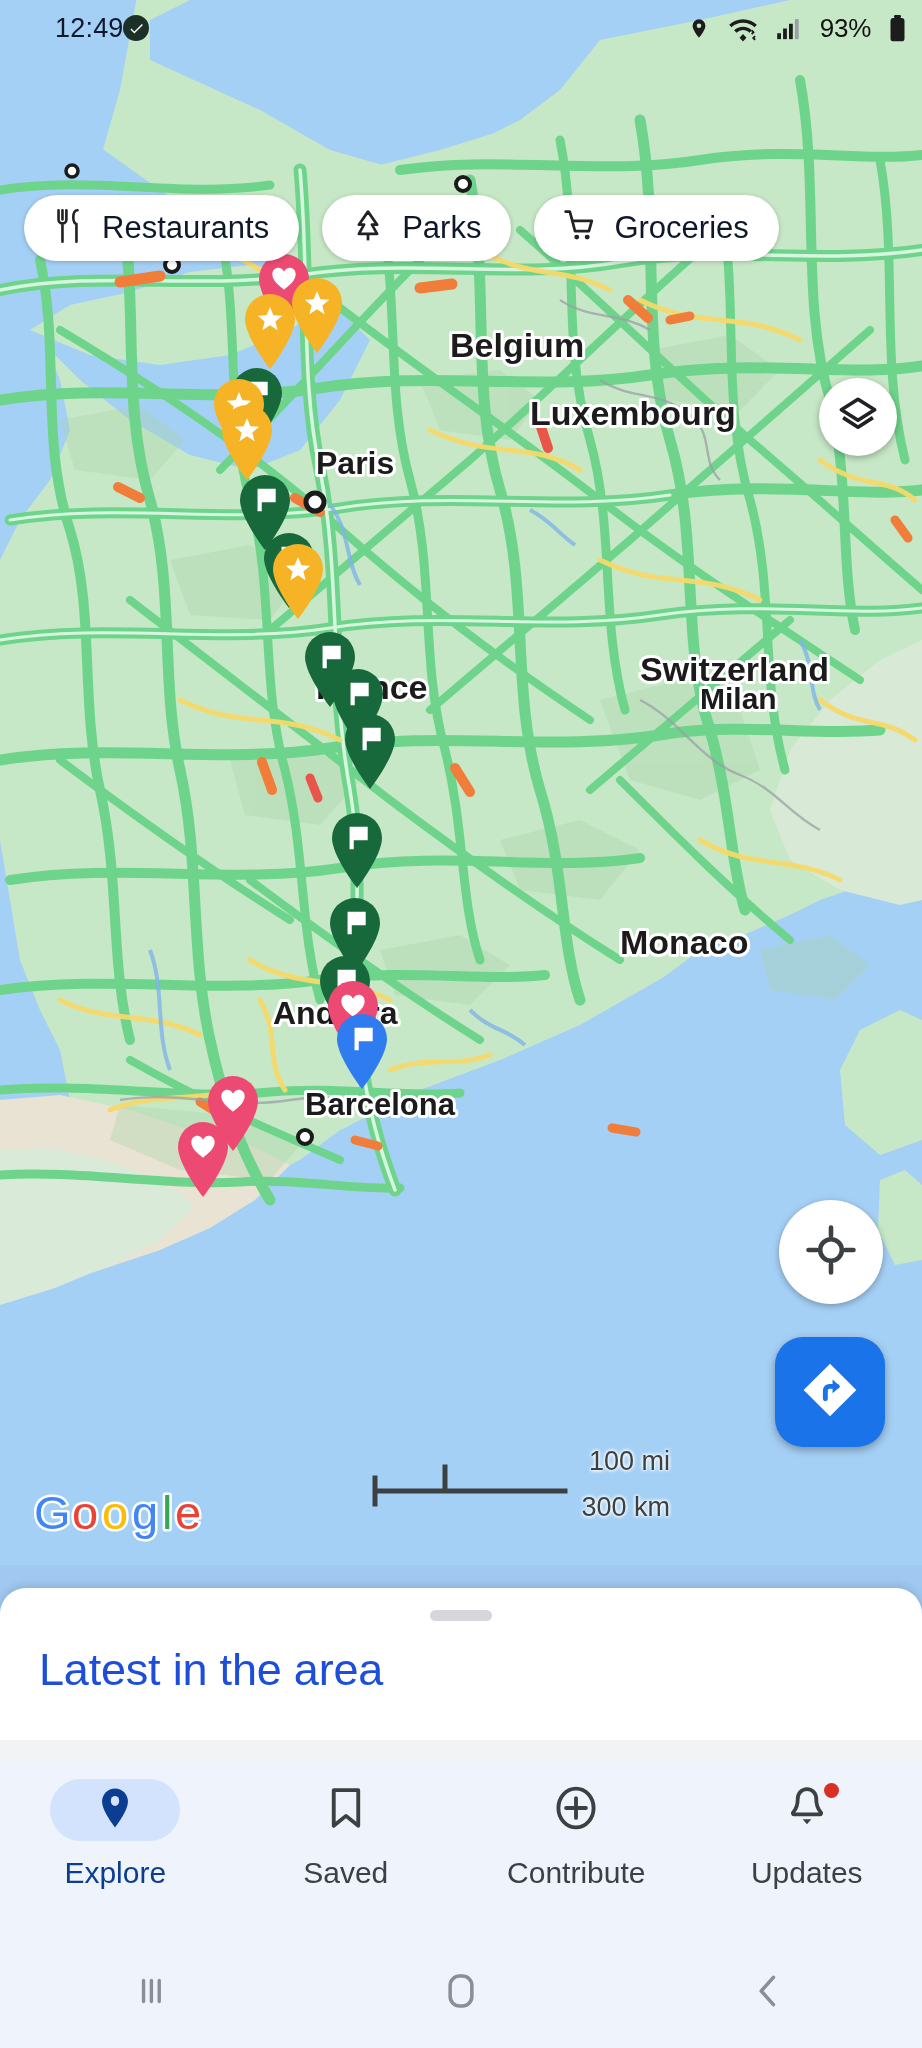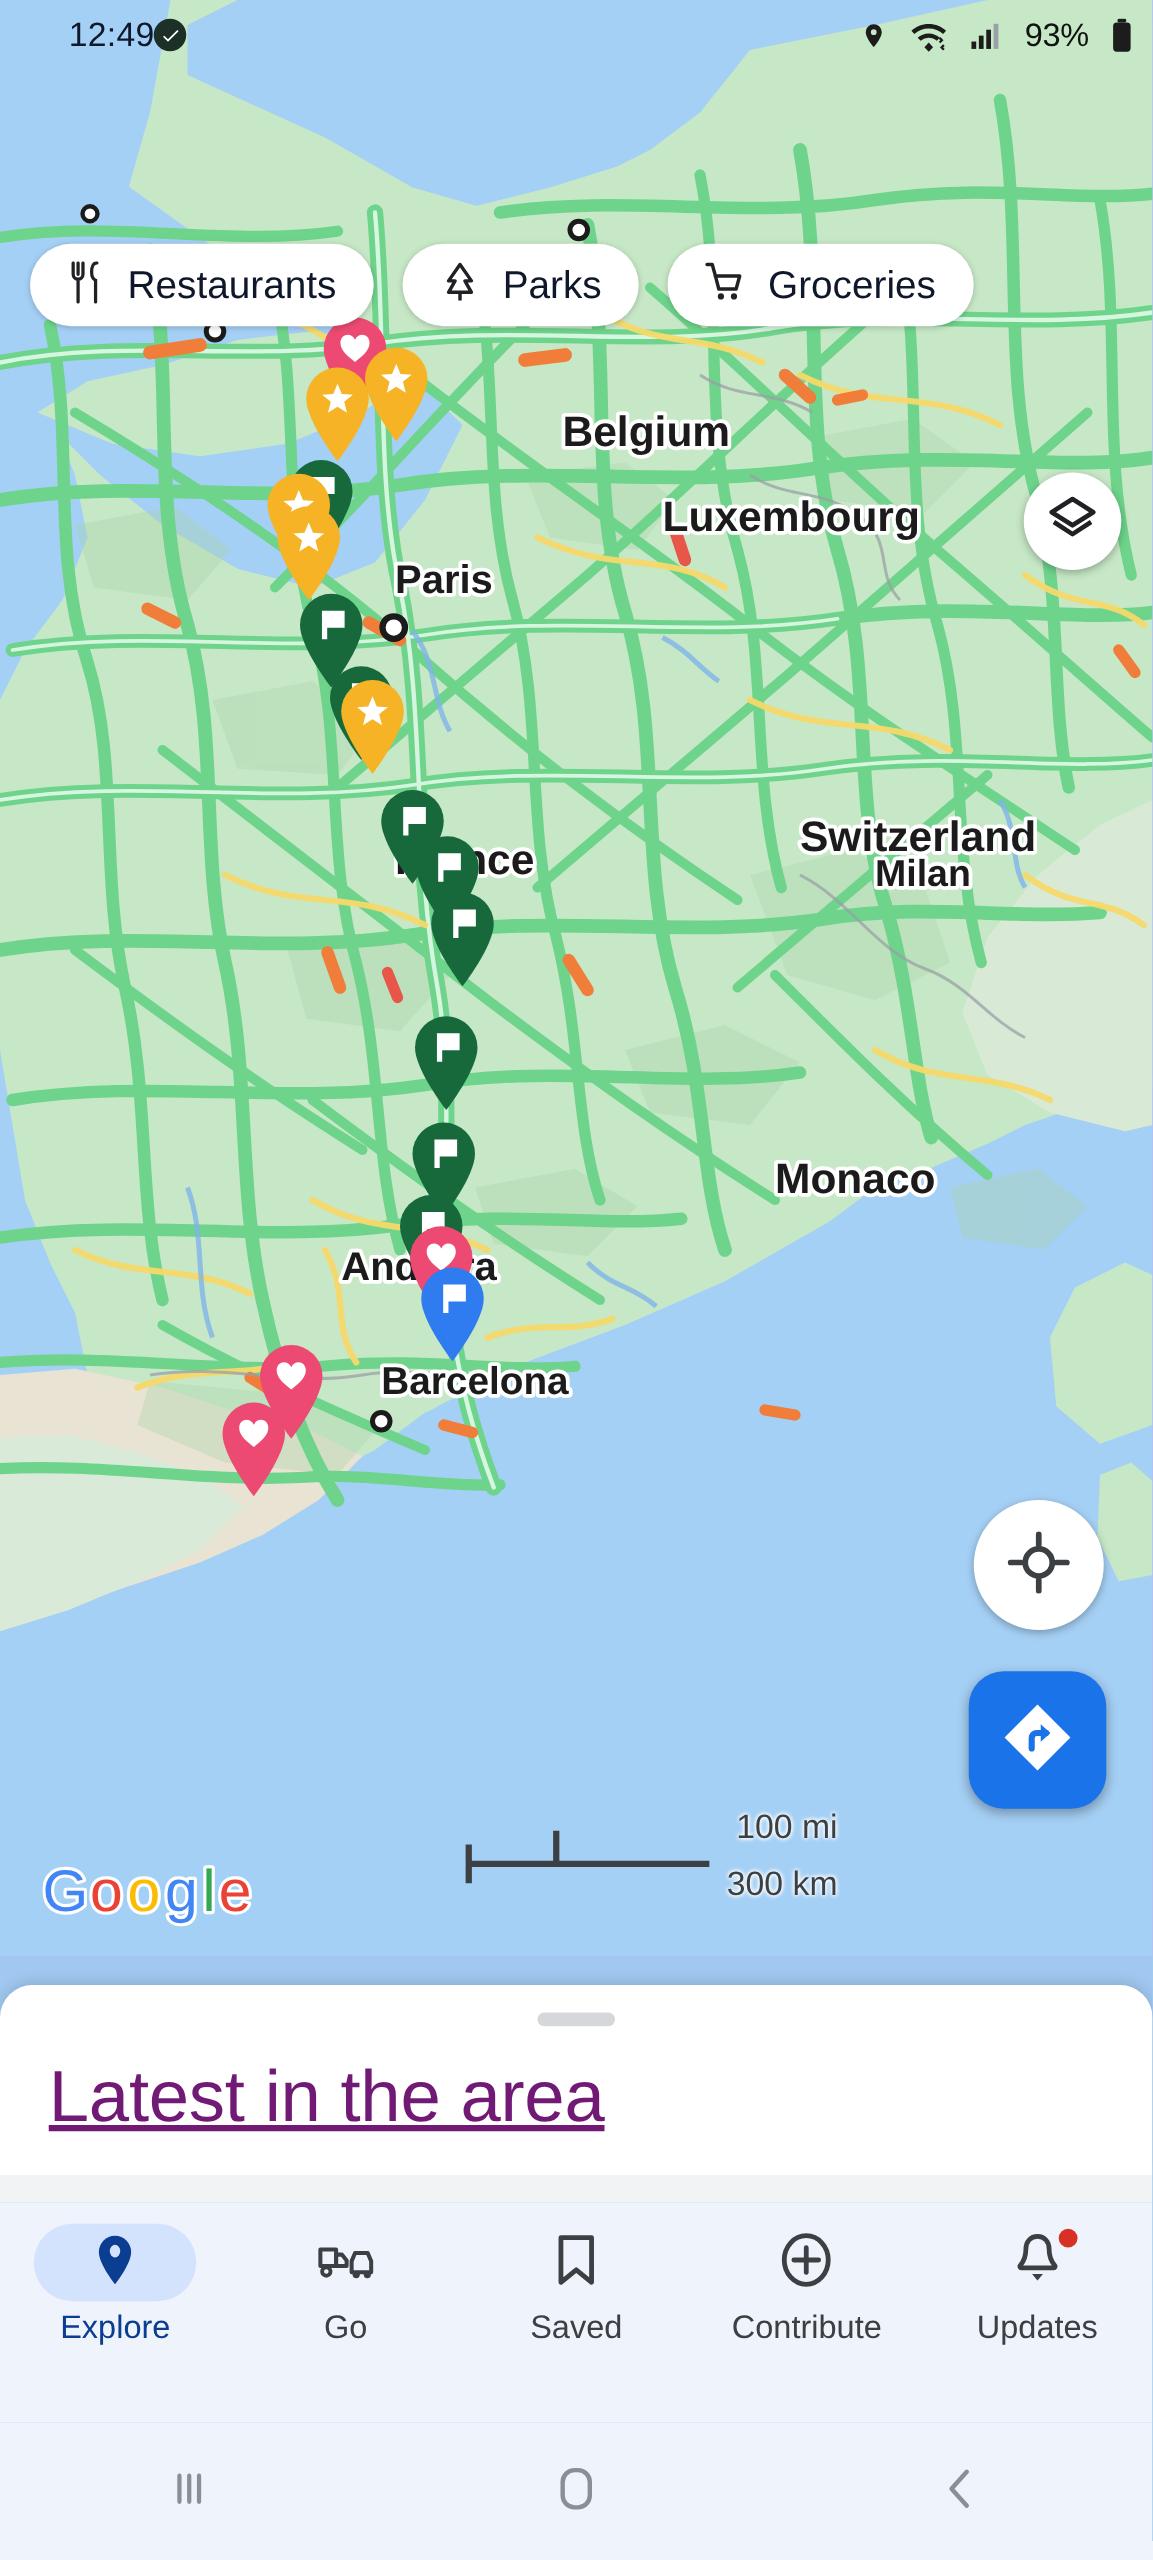--- a/index.html
+++ b/index.html
@@ -114,21 +114,21 @@
     position: absolute; left: 0; top: 1588px; width: 922px; height: 152px;
     background: #fff; border-radius: 26px 26px 0 0; z-index: 55;
     box-shadow: 0 -2px 10px rgba(0,0,0,0.13);
   }
   #sheet .grabber {
     position: absolute; left: 50%; top: 22px; transform: translateX(-50%);
     width: 62px; height: 11px; border-radius: 6px; background: #d5d7da;
   }
   #sheet .title {
     position: absolute; left: 39px; top: 56px;
-    font-size: 58px; color: #701a75; letter-spacing: -0.2px; text-decoration: underline;
+    font-size: 45px; color: #1d4ed8; letter-spacing: -0.2px;
   }
   #sheetgap {
     position: absolute; left: 0; top: 1740px; width: 922px; height: 22px;
     background: #f1f3f4; z-index: 55;
   }
 
   
   #bottomnav {
     position: absolute; left: 0; top: 1762px; width: 922px; height: 176px;
     background: #eff3fb; z-index: 58;
@@ -138,21 +138,21 @@
     flex: 1 1 0; display: flex; flex-direction: column;
     align-items: center; padding-top: 17px; position: relative;
   }
   .navitem .pillwrap {
     width: 130px; height: 62px; border-radius: 31px;
     display: flex; align-items: center; justify-content: center;
     position: relative;
   }
   .navitem.active .pillwrap { background: #d3e3fd; }
   .navitem .navlabel {
-    margin-top: 5px; font-size: 26px; color: #3c4043;
+    margin-top: 15px; font-size: 30px; color: #3c4043;
   }
   .navitem.active .navlabel { color: #0b3d91; }
   .navitem .dot {
     position: absolute; width: 15px; height: 15px; border-radius: 50%;
     background: #d93025; right: 33px; top: 4px;
   }
 
   
   #sysnav {
     position: absolute; left: 0; top: 1938px; width: 922px; height: 110px;
@@ -584,35 +584,20 @@
         <span>
           <svg width="38" height="42" viewBox="0 0 22 26">
             <path d="M11 1C6.6 1 3 4.6 3 9c0 6 8 16 8 16s8-10 8-16c0-4.4-3.6-8-8-8z" fill="#0b3d91"></path>
             <ellipse cx="11" cy="8.6" rx="2.6" ry="3.1" fill="#d3e3fd"></ellipse>
           </svg>
         </span>
       </div>
       <span class="navlabel">Explore</span>
     </div>
 
-    <div class="navitem">
-      <div class="pillwrap">
-        <span>
-          <svg width="46" height="40" viewBox="0 0 30 24">
-            <path d="M1.5 6.5h8.2v8.6H1.5z" fill="none" stroke="#3c4043" stroke-width="2.1" stroke-linejoin="round"></path>
-            <path d="M9.7 9.2h3.1l2.4 3v2.9H9.7z" fill="none" stroke="#3c4043" stroke-width="2.1" stroke-linejoin="round"></path>
-            <circle cx="4.6" cy="18" r="2.2" fill="none" stroke="#3c4043" stroke-width="2"></circle>
-            <path d="M17.8 12.6l1.8-4.3h6.6l1.8 4.3v5.8h-10.2z" fill="none" stroke="#3c4043" stroke-width="2.1" stroke-linejoin="round"></path>
-            <circle cx="20.2" cy="19.6" r="1.9" fill="#3c4043"></circle>
-            <circle cx="26" cy="19.6" r="1.9" fill="#3c4043"></circle>
-          </svg>
-        </span>
-      </div>
-      <span class="navlabel">Go</span>
-    </div>
 
     <div class="navitem">
       <div class="pillwrap">
         <span>
           <svg width="36" height="42" viewBox="0 0 20 24">
             <path d="M3 1.8h14v20.4L10 16.5 3 22.2z" fill="none" stroke="#3c4043" stroke-width="2.2" stroke-linejoin="round"></path>
           </svg>
         </span>
       </div>
       <span class="navlabel">Saved</span>

